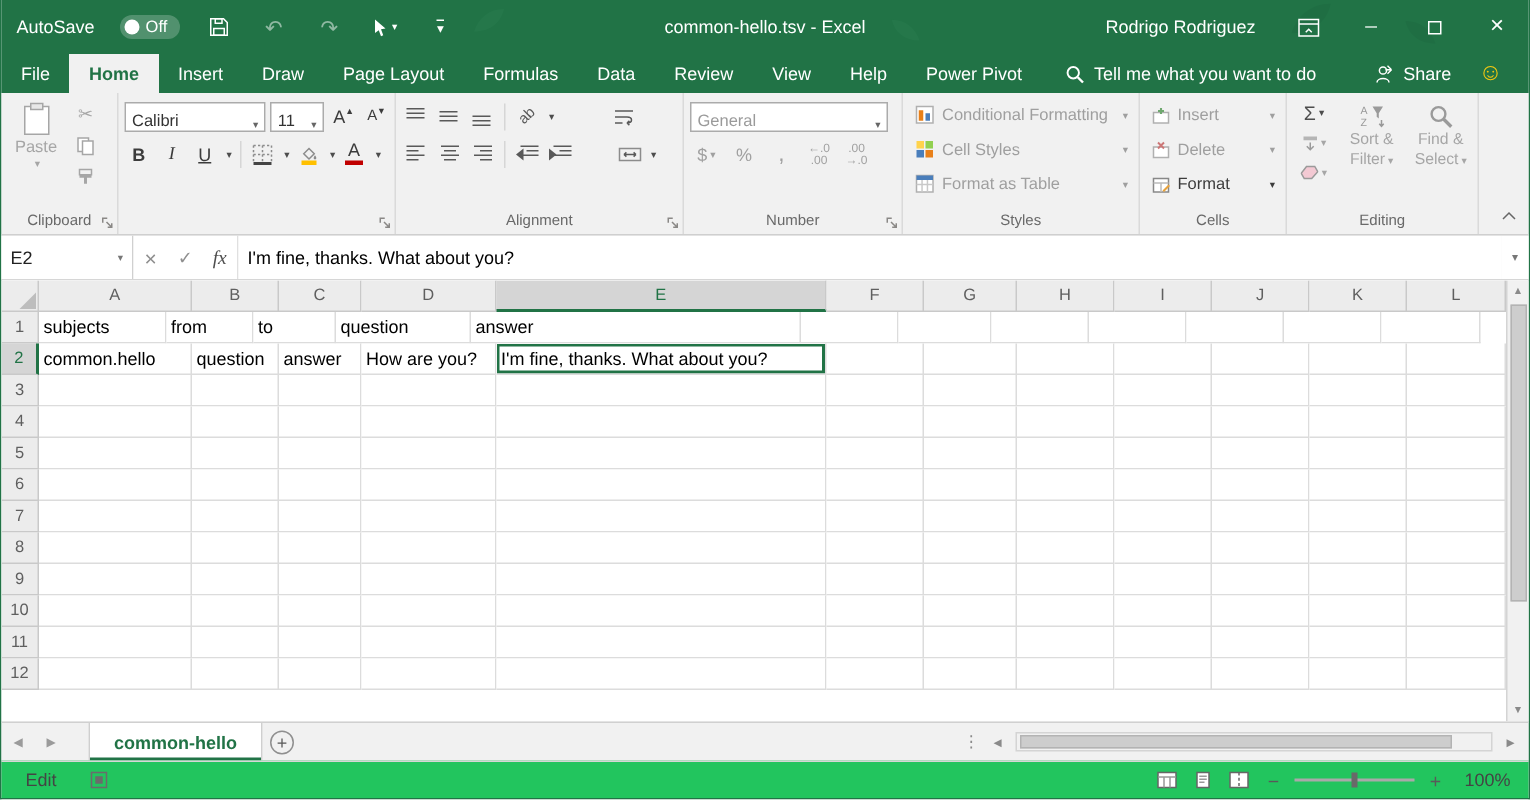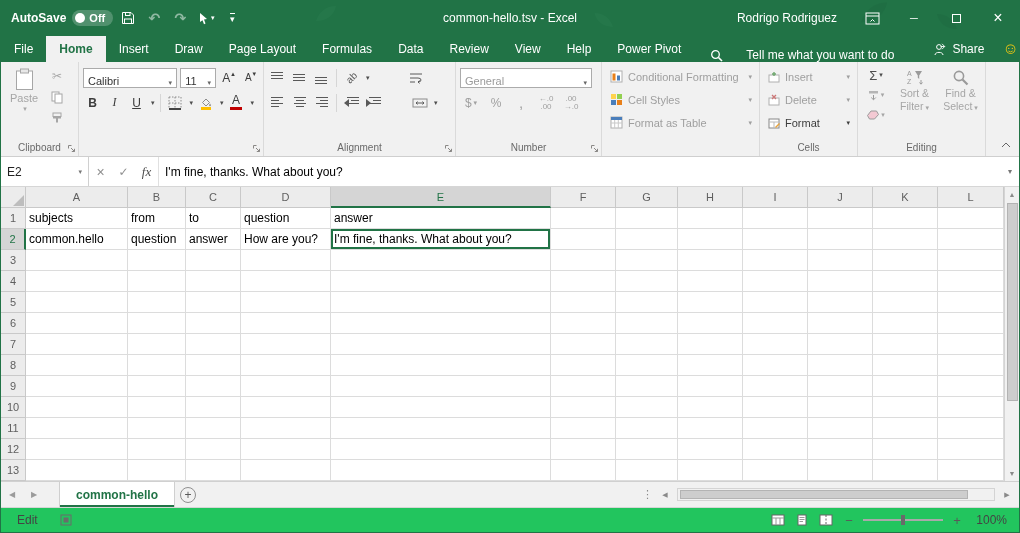--- a/index.html
+++ b/index.html
@@ -5,21 +5,21 @@
   *{margin:0;padding:0;box-sizing:border-box;}
   html,body{width:1020px;height:533px;overflow:hidden;}
   body{font-family:"Liberation Sans","DejaVu Sans",sans-serif;background:#fff;user-select:none;}
   .app{width:1020px;height:533px;display:flex;flex-direction:column;background:#fff;
        border:1px solid #217346;border-top:none;}
 
   
   .titlebar{flex:0 0 36px;background:#217346;color:#fff;display:flex;align-items:center;
             position:relative;font-size:12px;}
   .leaf{position:absolute;pointer-events:none;opacity:.45;}
-  .qa-left{display:flex;align-items:center;gap:4px;padding-left:10px;z-index:2;font-weight:bold;}
+  .qa-left{display:flex;align-items:center;gap:15px;padding-left:10px;z-index:2;}
   .autosave-label{font-size:12px;margin-right:2px;}
   .autosave-pill{display:flex;align-items:center;gap:4px;background:rgba(255,255,255,.22);
                  border-radius:9px;height:16px;padding:0 8px 0 3px;font-size:11px;cursor:default;}
   .pill-dot{width:10px;height:10px;border-radius:50%;background:#fff;display:inline-block;}
   .qa-btn{min-width:22px;height:24px;display:flex;align-items:center;justify-content:center;
           color:#fff;font-size:14px;cursor:default;gap:1px;}
   .qa-btn.dimw{color:rgba(255,255,255,.5);}
   .qa-dd{font-size:7px;margin-left:1px;}
   .custbar{display:inline-block;border-top:1px solid #fff;font-size:9px;line-height:8px;padding-top:1px;}
   .title-text{position:absolute;left:50%;transform:translateX(-50%);white-space:nowrap;
@@ -29,21 +29,21 @@
   .win-btn{width:42px;height:36px;display:flex;align-items:center;justify-content:center;
            color:#fff;font-size:14px;cursor:default;}
   .maxbox{width:9px;height:9px;border:1px solid #fff;display:inline-block;}
   .minch{font-size:11px;}
 
   
   .tabrow{flex:0 0 26px;background:#217346;display:flex;align-items:stretch;color:#fff;font-size:12px;}
   .tabs{display:flex;align-items:stretch;}
   .tab{padding:0 13px;display:flex;align-items:center;cursor:default;white-space:nowrap;}
   .tab.active{background:#f1f1f1;color:#217346;font-weight:bold;}
-  .tellme{display:flex;align-items:flex-end;gap:23px;margin-left:16px;cursor:text;white-space:nowrap;}
+  .tellme{display:flex;align-items:center;gap:6px;margin-left:16px;cursor:text;white-space:nowrap;}
   .share-btn{display:flex;align-items:center;gap:5px;margin-left:40px;cursor:default;white-space:nowrap;}
   .smiley{color:#f2c811;font-size:16px;margin:0 14px 0 18px;display:flex;align-items:center;cursor:default;}
 
   
   .ribbon{flex:0 0 95px;background:#f1f1f1;border-bottom:1px solid #cfcfcf;display:flex;position:relative;}
   .rgroup{position:relative;border-right:1px solid #dadada;display:flex;flex-direction:column;height:100%;}
   .rbody{flex:1;padding:3px 3px 0 4px;}
   .rlabel{height:17px;font-size:10px;color:#696969;display:flex;align-items:center;justify-content:center;}
   .launcher{position:absolute;right:2px;bottom:3px;width:10px;height:10px;display:flex;
             align-items:center;justify-content:center;cursor:default;}
@@ -539,20 +539,23 @@
         <div class="sbtn">
           <svg width="13" height="13" viewBox="0 0 13 13">
               <rect x="1" y="1" width="11" height="11" fill="#fff" stroke="#b0b0b0"></rect>
               <rect x="1" y="1" width="11" height="3" fill="#4a7ebb"></rect>
               <path d="M1 7 H12 M4.7 4 V12 M8.3 4 V12" stroke="#c9c9c9" fill="none"></path>
             </svg>
           <span>Format as Table</span>
           <span class="dd">▾</span>
         </div>
       </div>
+      <div class="rlabel">
+          <span>Styles</span>
+        </div>
     </div>
 
     <div class="rgroup" style="width:98px">
       <div class="rbody">
         <div class="sbtn">
           <svg width="12" height="12" viewBox="0 0 12 12">
               <rect x="1" y="4" width="10" height="7" fill="#fff" stroke="#b0b0b0"></rect>
               <path d="M6 1 V5 M4 3 H8" stroke="#6fa86f" stroke-width="1.4" fill="none"></path>
             </svg>
           <span>Insert</span>
@@ -667,21 +670,21 @@
           <div class="colh" style="width: 62px;">G</div>
           <div class="colh" style="width: 65px;">H</div>
           <div class="colh" style="width: 65px;">I</div>
           <div class="colh" style="width: 65px;">J</div>
           <div class="colh" style="width: 65px;">K</div>
           <div class="colh" style="width: 66px;">L</div>
         </div>
       <div class="gbody">
           <div class="grow">
             <div class="rowh">1</div>
-            <div class="cell" style="width: 102px;">subjects</div>
+            <div class="cell" style="width: 85px;">subjects</div>
             <div class="cell" style="width: 58px;">from</div>
             <div class="cell" style="width: 55px;">to</div>
             <div class="cell" style="width: 90px;">question</div>
             <div class="cell" style="width: 220px;">answer</div>
             <div class="cell" style="width: 65px;"></div>
             <div class="cell" style="width: 62px;"></div>
             <div class="cell" style="width: 65px;"></div>
             <div class="cell" style="width: 65px;"></div>
             <div class="cell" style="width: 65px;"></div>
             <div class="cell" style="width: 65px;"></div>
@@ -832,35 +835,20 @@
             <div class="cell" style="width: 65px;"></div>
             <div class="cell" style="width: 62px;"></div>
             <div class="cell" style="width: 65px;"></div>
             <div class="cell" style="width: 65px;"></div>
             <div class="cell" style="width: 65px;"></div>
             <div class="cell" style="width: 65px;"></div>
             <div class="cell" style="width: 66px;"></div>
           </div>
           <div class="grow">
             <div class="rowh">12</div>
-            <div class="cell" style="width: 102px;"></div>
-            <div class="cell" style="width: 58px;"></div>
-            <div class="cell" style="width: 55px;"></div>
-            <div class="cell" style="width: 90px;"></div>
-            <div class="cell" style="width: 220px;"></div>
-            <div class="cell" style="width: 65px;"></div>
-            <div class="cell" style="width: 62px;"></div>
-            <div class="cell" style="width: 65px;"></div>
-            <div class="cell" style="width: 65px;"></div>
-            <div class="cell" style="width: 65px;"></div>
-            <div class="cell" style="width: 65px;"></div>
-            <div class="cell" style="width: 66px;"></div>
-          </div>
-          <div class="grow">
-            <div class="rowh">13</div>
             <div class="cell" style="width: 102px;"></div>
             <div class="cell" style="width: 58px;"></div>
             <div class="cell" style="width: 55px;"></div>
             <div class="cell" style="width: 90px;"></div>
             <div class="cell" style="width: 220px;"></div>
             <div class="cell" style="width: 65px;"></div>
             <div class="cell" style="width: 62px;"></div>
             <div class="cell" style="width: 65px;"></div>
             <div class="cell" style="width: 65px;"></div>
             <div class="cell" style="width: 65px;"></div>

